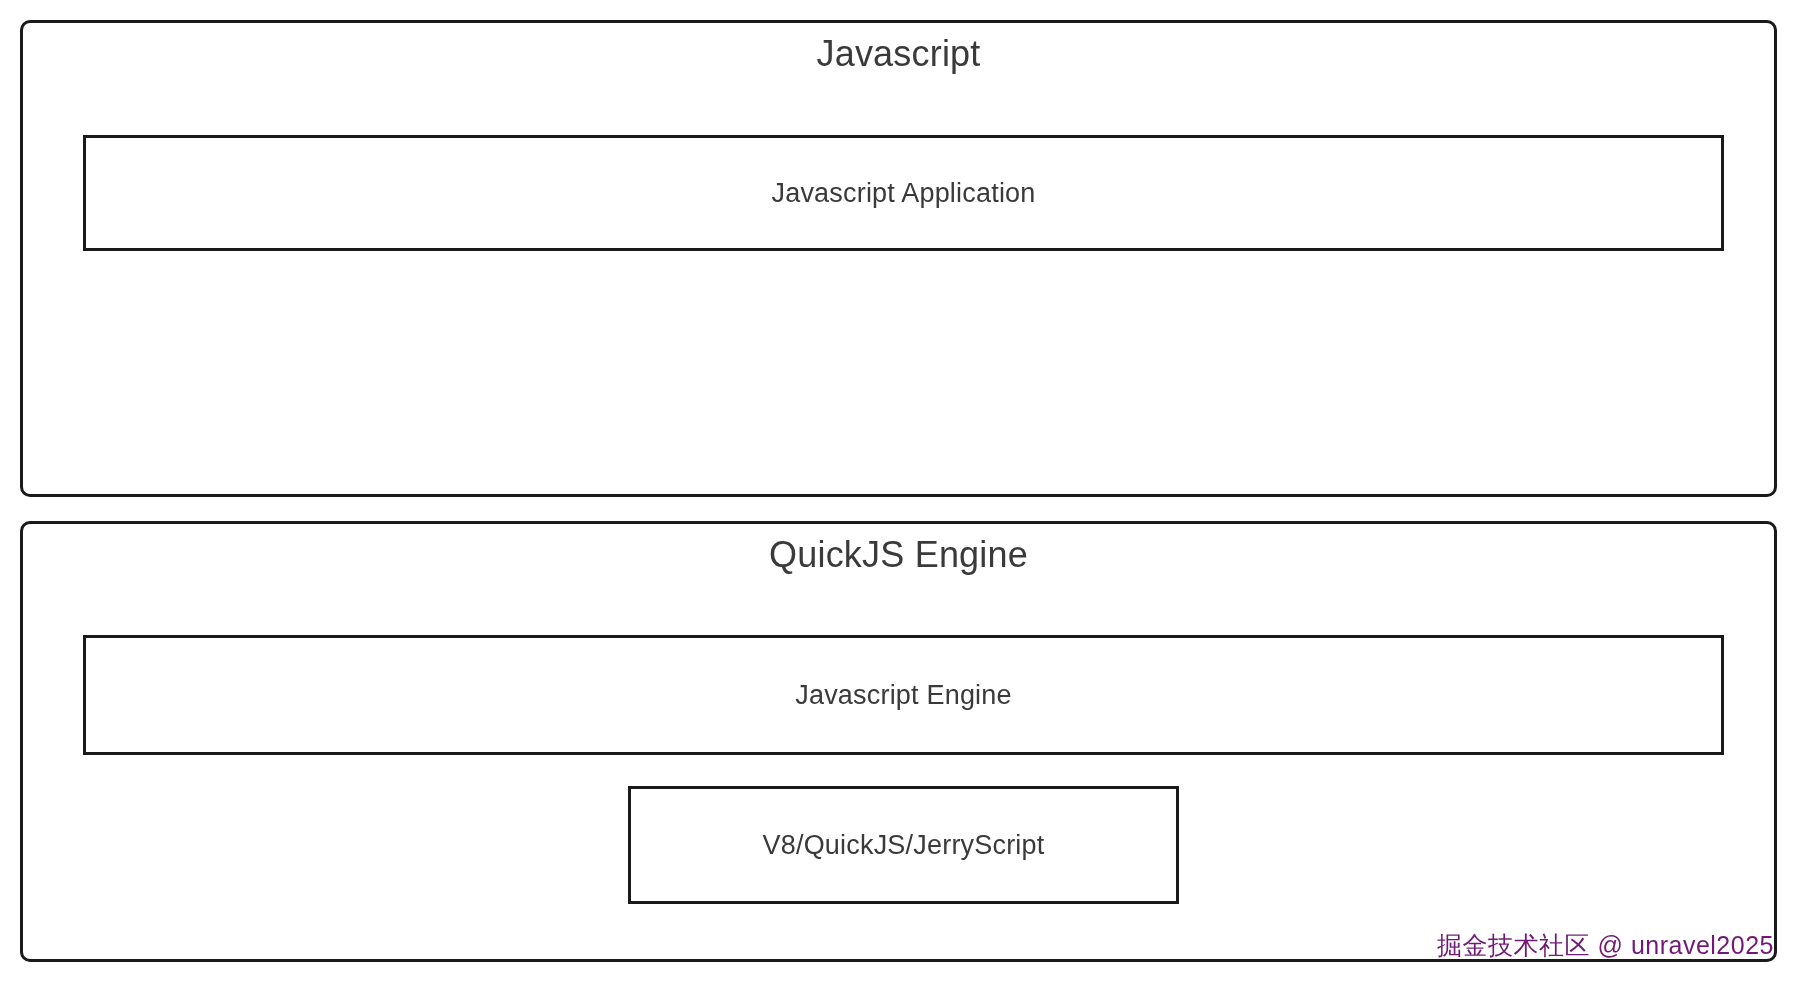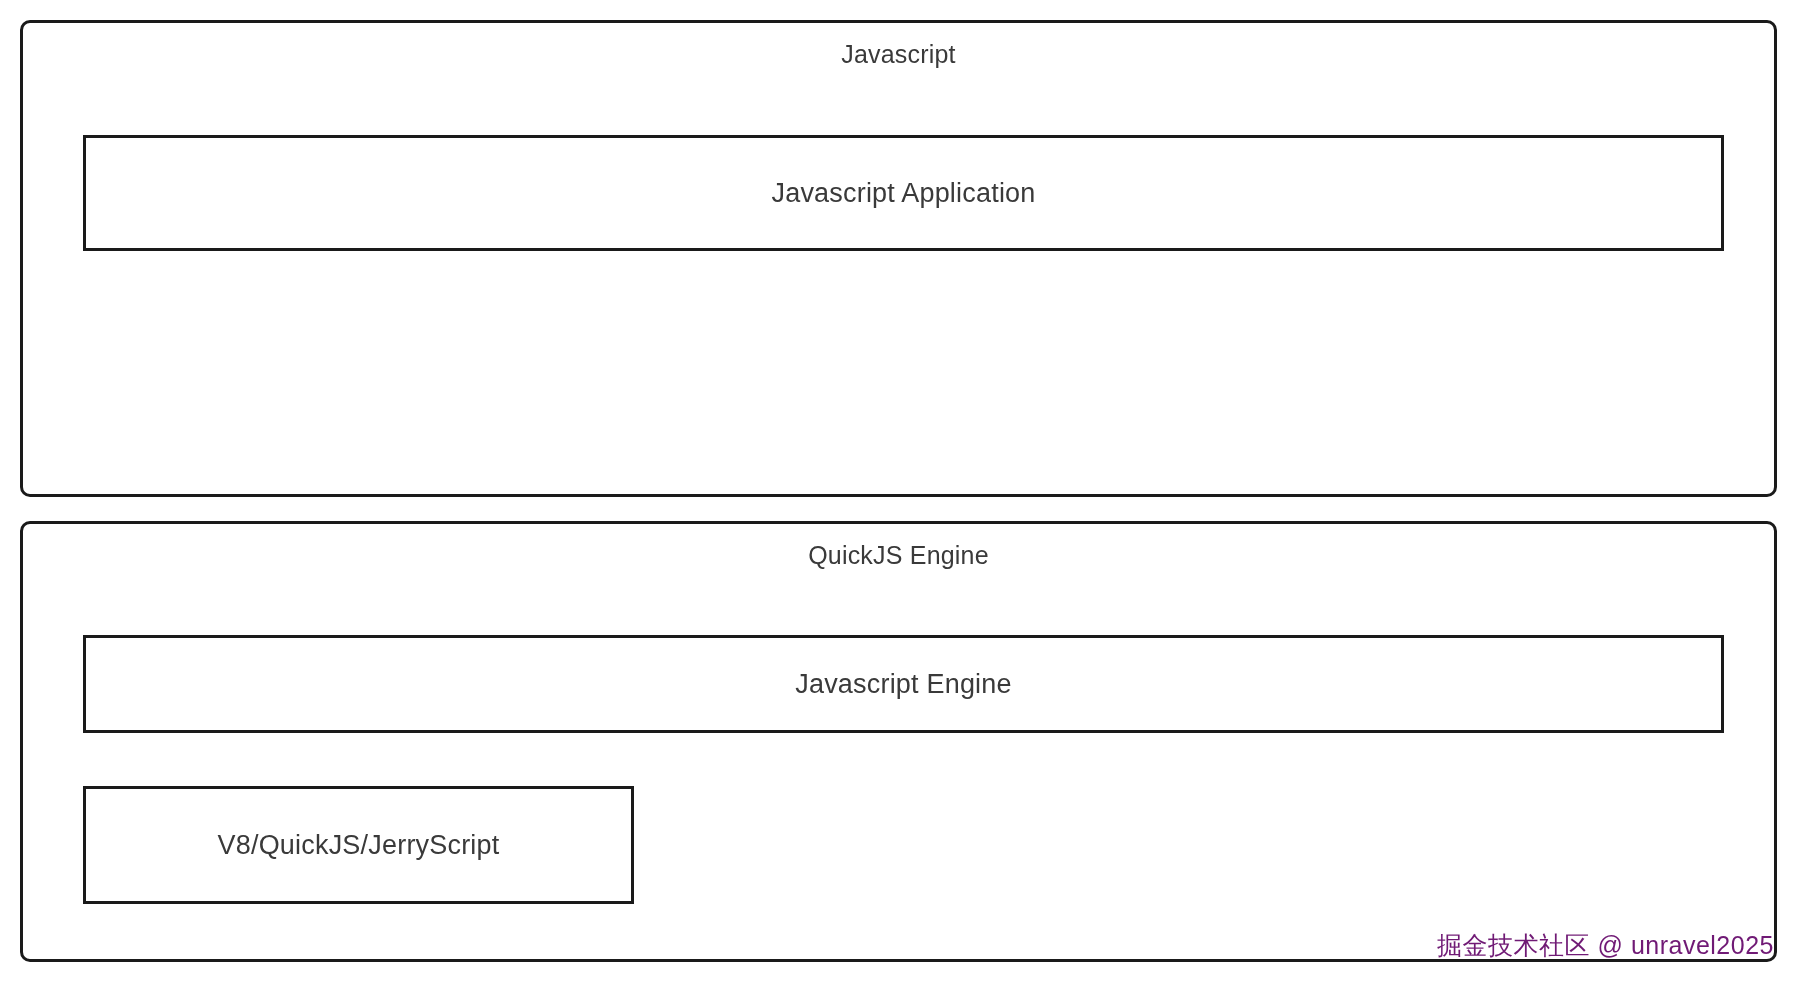--- a/index.html
+++ b/index.html
@@ -48,21 +48,21 @@
     width: 1757px;
     height: 441px;
   }
 
   .layer-title {
     position: absolute;
     left: 0;
     right: 0;
     top: 14px;
     text-align: center;
-    font-size: 25px;
+    font-size: 36px;
     line-height: 34px;
     letter-spacing: 0.2px;
     color: #3a3a3a;
     font-weight: 400;
   }
 
   
   .box {
     position: absolute;
     box-sizing: border-box;
@@ -95,31 +95,32 @@
     top: 245px;
     width: 1641px;
     height: 116px;
   }
 
   
   .box-js-engine {
     left: 60px;
     top: 111px;
     width: 1641px;
-    height: 98px;
+    height: 120px;
   }
 
   .engine-row {
     position: absolute;
     left: 60px;
     top: 262px;
     width: 1641px;
     height: 118px;
     display: flex;
     gap: 6px;
+    justify-content: center;
   }
   .engine-row .box {
     position: relative;
     left: auto;
     top: auto;
     height: 118px;
   }
   .box-v8      { flex: 0 0 551px; }
   .box-module  { flex: 0 0 521px; }
   .box-napi    { flex: 1 1 auto; }

